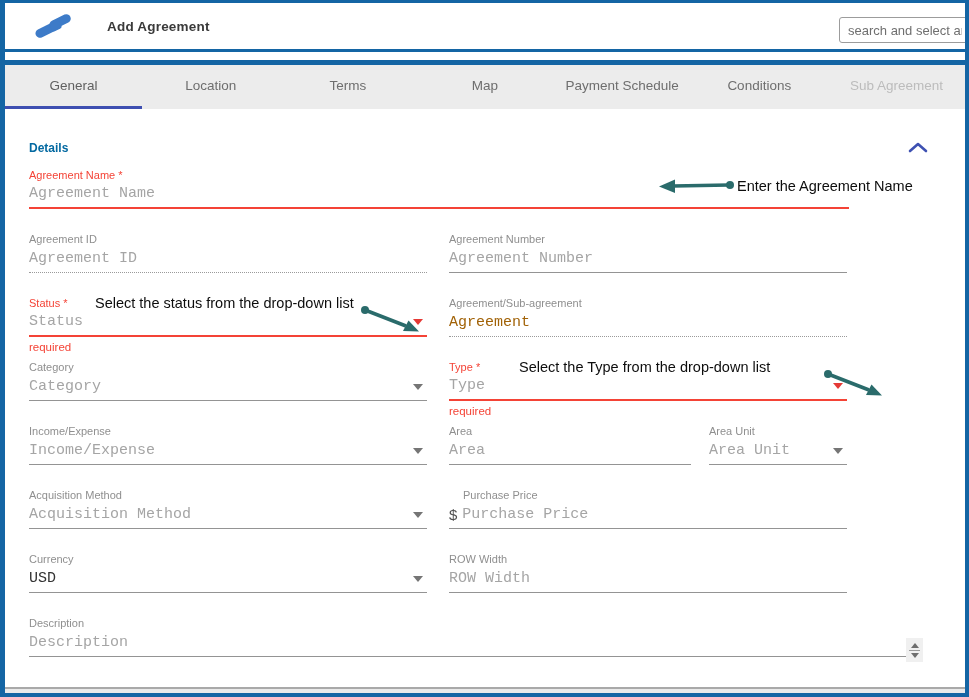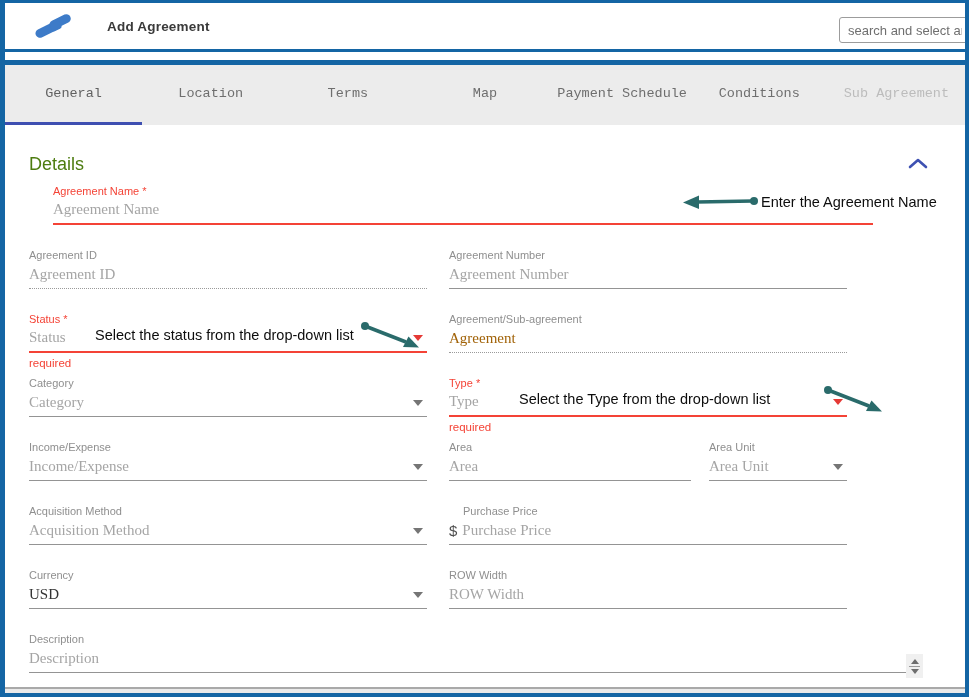--- a/index.html
+++ b/index.html
@@ -21,59 +21,59 @@
     color:#555; outline:none; font-family:inherit; background:#fff; }
   .search-box::placeholder { color:#6f6f6f; }
   .blue-divider { height:3px; background:#1465a4; flex:none; }
   .white-gap { height:8px; background:#fff; flex:none; }
 
   
   .card { flex:1; border-top:5px solid #1465a4; border-bottom:2px solid #a9a9a9;
     display:flex; flex-direction:column; overflow:hidden; background:#fff; }
   .bottom-gap { height:4px; background:#eaeaea; flex:none; }
 
-  .tabs { height:60px; flex:none; background:#ececec; display:flex;font-family:Liberation Mono, monospace; }
+  .tabs { height:44px; flex:none; background:#ececec; display:flex; }
   .tab { flex:1; display:flex; align-items:center; justify-content:center;
     font-size:13.5px; color:#6e6e6e; border-bottom:3px solid transparent; cursor:pointer;
     white-space:nowrap; }
   .tab.active { border-bottom-color:#3e4fb1; color:#616161; }
   .tab.disabled { color:#bcbcbc; cursor:default; }
 
   .form { flex:1; padding:0 24px; position:relative; }
   .sec-head { display:flex; align-items:center; justify-content:space-between;
     margin-top:24px; height:30px; }
-  .sec-title { font-size:18px; font-weight:normal; color:#4d7c0f; }
+  .sec-title { font-size:12px; font-weight:bold; color:#0369a1; }
   .collapse-btn { margin-right:10px; cursor:pointer; background:none; border:none; padding:2px; }
 
   .grid { display:grid; grid-template-columns:398px 398px; column-gap:22px; }
   .subgrid { display:grid; grid-template-columns:242px 138px; column-gap:18px; }
 
   .field { position:relative; height:50px; margin-bottom:14px; }
-  .row1 { width:820px; margin-top:6px;margin-left:24px; }
+  .row1 { width:820px; margin-top:6px; }
   .f-label { font-size:11px; color:#8f8f8f; height:13px; line-height:13px; white-space:nowrap; }
   .f-label.req { color:#f44336; }
   .f-label.indent { padding-left:14px; }
   .f-control { position:relative; height:27px; border-bottom:1px solid #949494;
     display:flex; align-items:flex-end; }
   .f-control.err-line { border-bottom:2px solid #f44336; }
   .f-control.dotted { border-bottom:1px dotted #9a9a9a; }
   .f-input { border:0; outline:none; width:100%; font-size:15px; color:#4a4a4a;
-    padding:0 0 5px 0; background:transparent; font-family:Liberation Serif, serif; }
+    padding:0 0 5px 0; background:transparent; font-family:Liberation Mono, monospace; }
   .f-input::placeholder { color:#a5a5a5; }
   .prefix { font-size:15px; color:#4f4f4f; padding-bottom:5px; margin-right:5px; }
   .caret { position:absolute; right:4px; bottom:10px; width:0; height:0;
     border-left:5px solid transparent; border-right:5px solid transparent;
     border-top:6px solid #757575; }
   .caret.red { border-top-color:#e53935; }
   .f-error { position:absolute; left:0; top:44px; font-size:11.5px; color:#f44336; }
 
   
   .ann-text { font-size:14.5px; color:#0d0d0d; white-space:nowrap; }
   .ann-name { position:absolute; left:630px; top:8px; display:flex; align-items:center; }
-  .ann-inline { position:absolute; top:-2px;margin-top:16px; }
+  .ann-inline { position:absolute; top:-2px; }
   .ann-arrow-diag { position:absolute; }
 
   
   .desc-row { width:894px; }
   .spinner { position:absolute; right:0; bottom:5px; width:17px; height:24px; background:#f0f0f0;
     display:flex; flex-direction:column; align-items:center; justify-content:center;
     gap:2px; cursor:pointer; }
   .spin-up { width:0; height:0; border-left:4px solid transparent; border-right:4px solid transparent;
     border-bottom:5px solid #6e6e6e; }
   .spin-line { width:11px; height:1px; background:#9a9a9a; }

